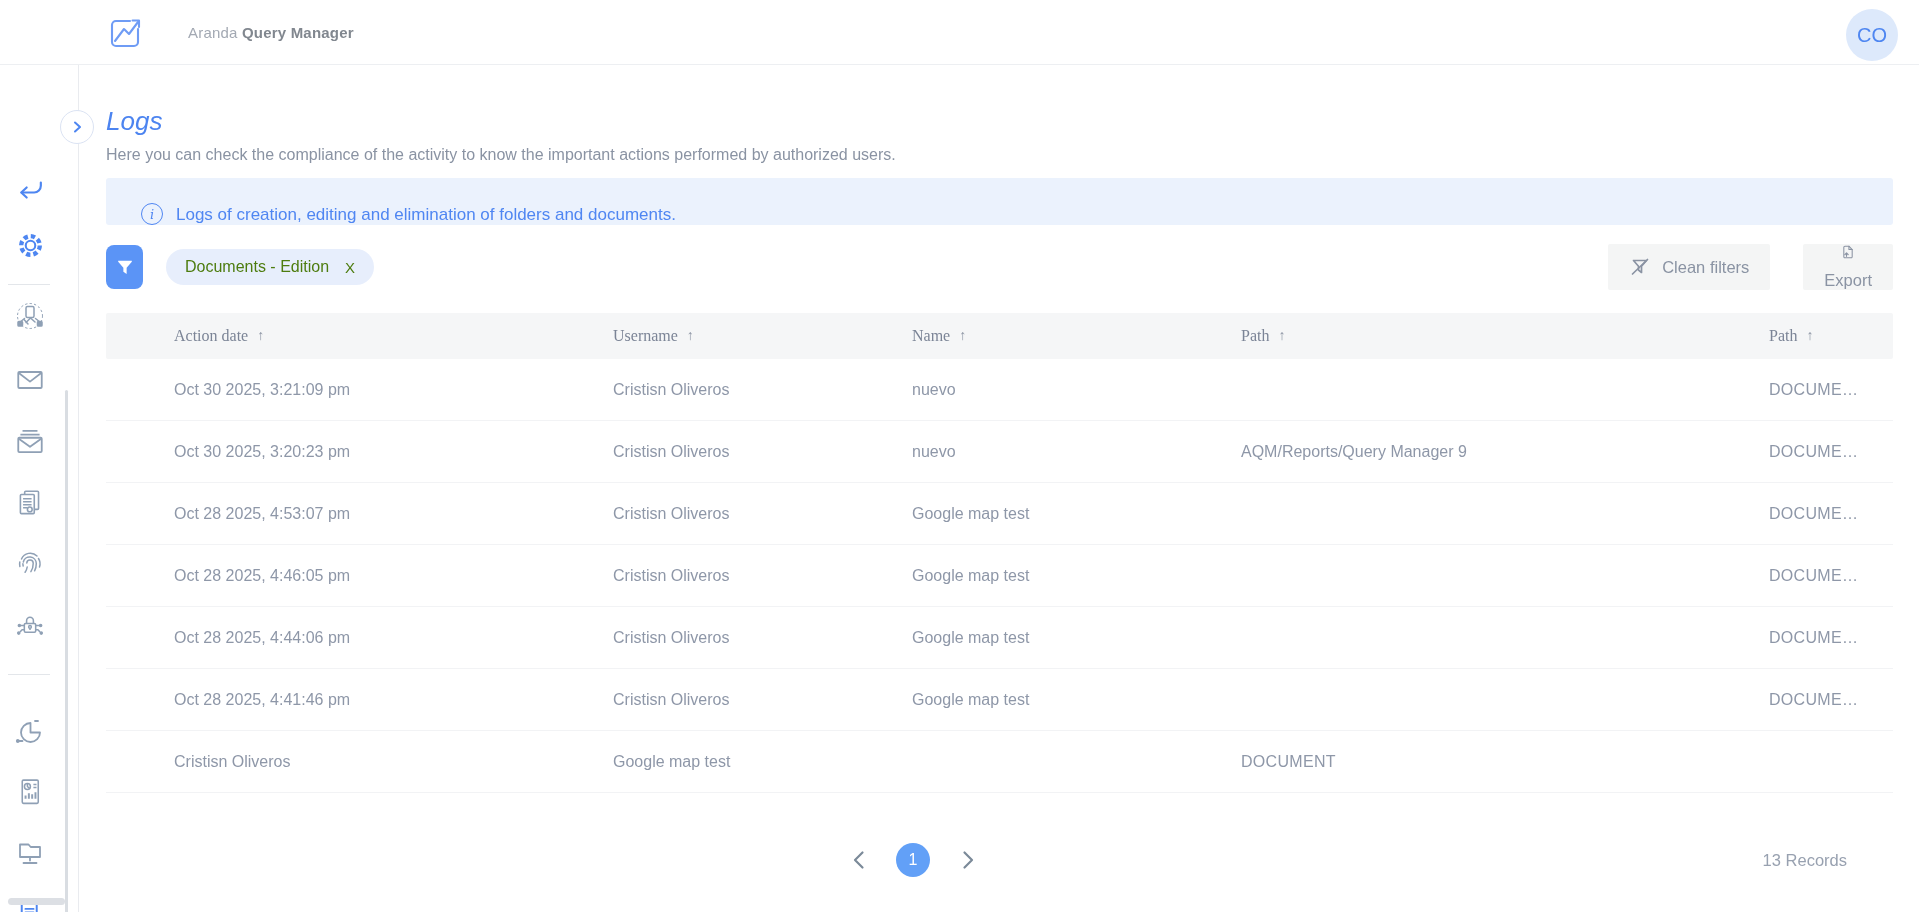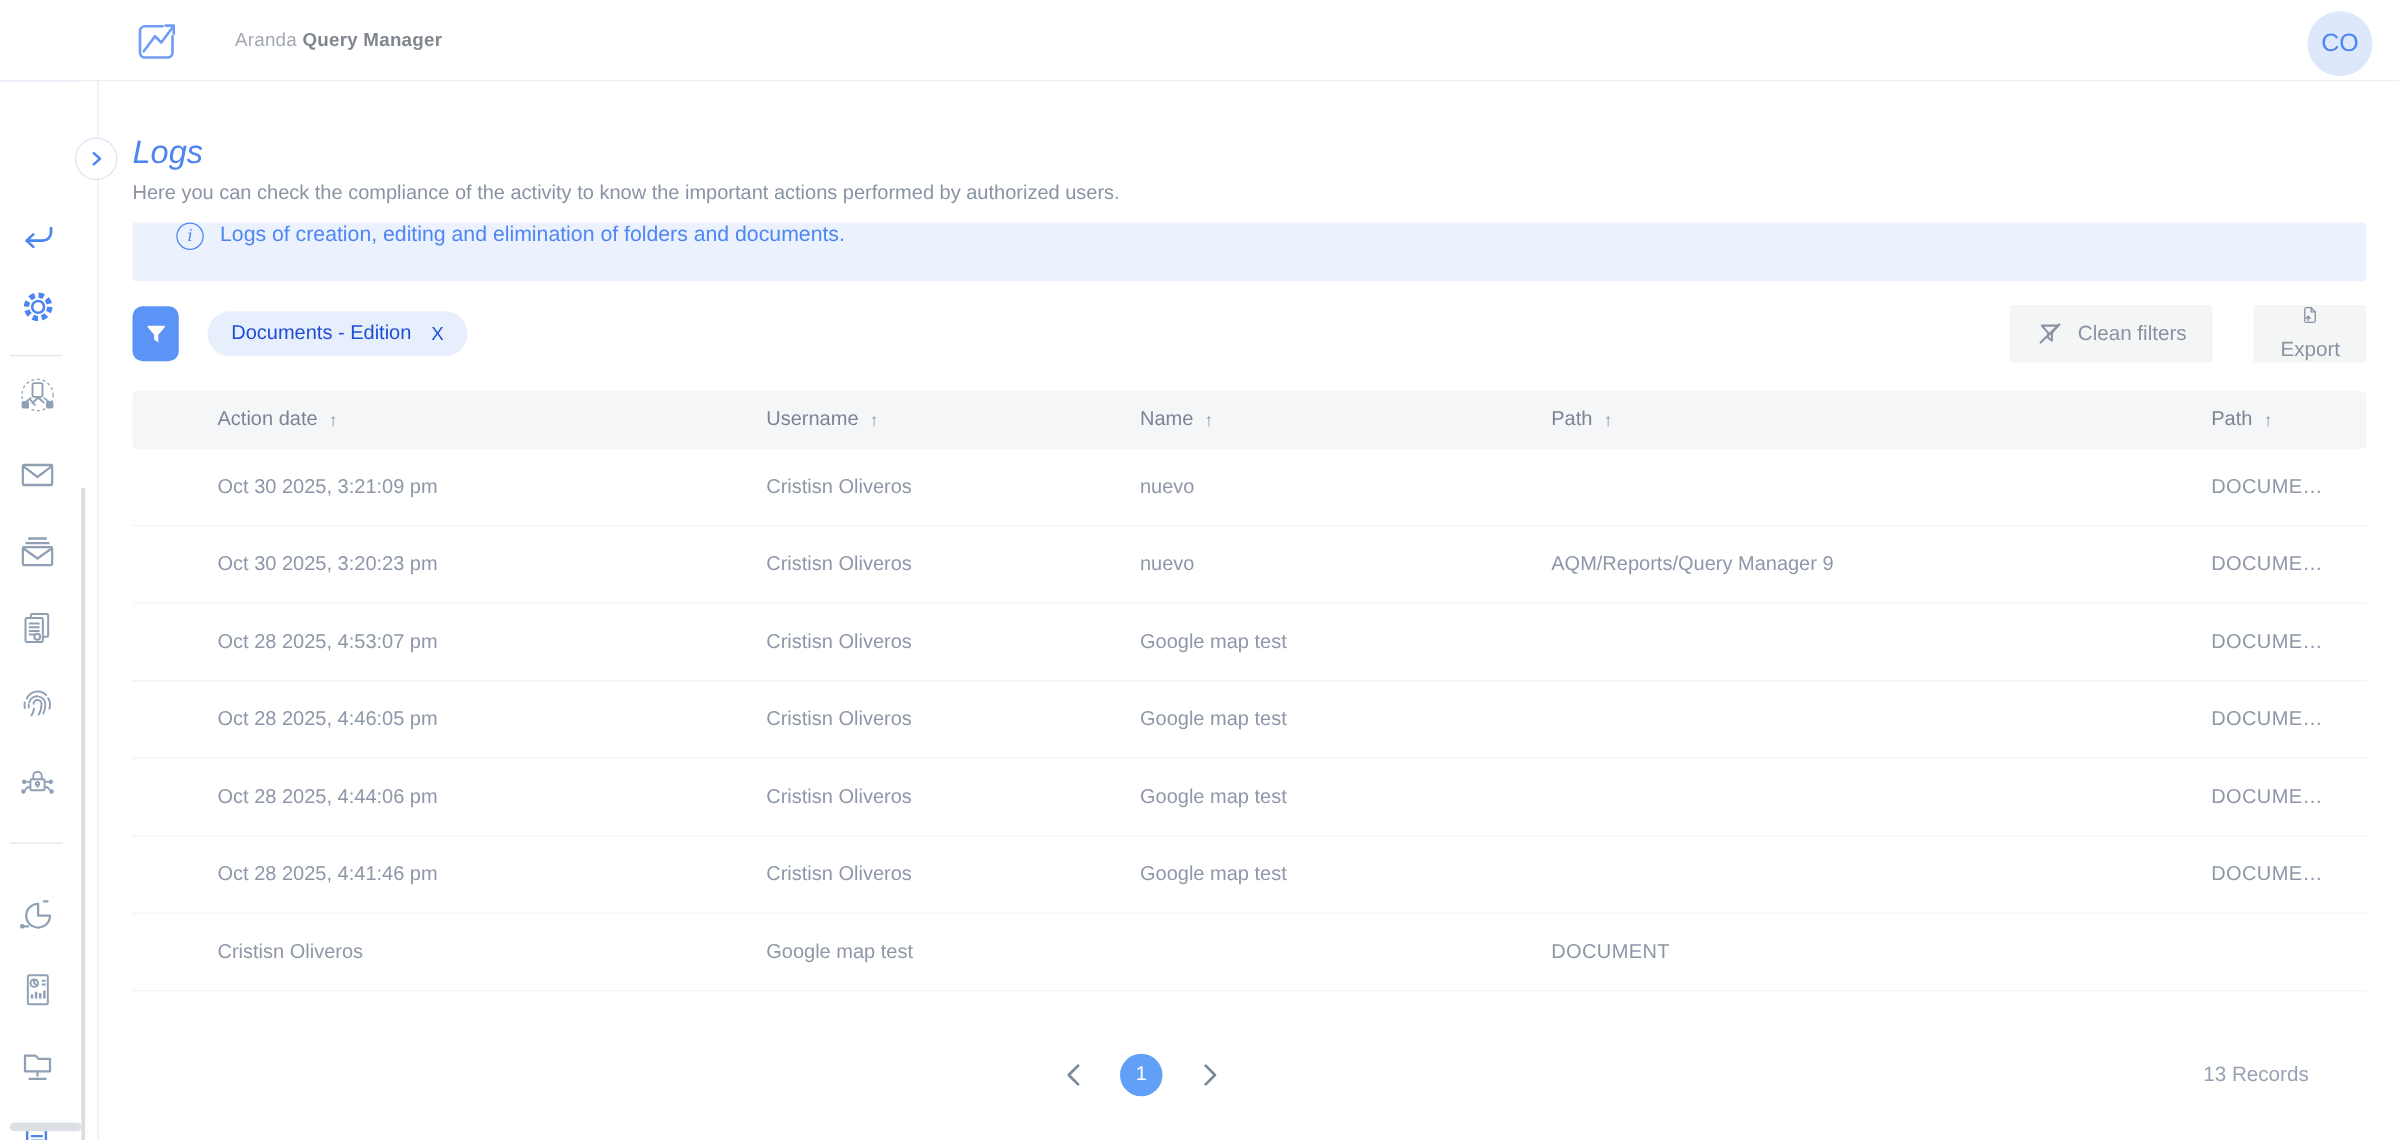--- a/index.html
+++ b/index.html
@@ -30,44 +30,44 @@
     background:#fff; border:1px solid #dbe3f3; display:flex; align-items:center; justify-content:center;
     cursor:pointer; z-index:6; }
   .vscroll { position:absolute; left:65px; top:325px; width:3px; height:575px; border-radius:2px; background:#d9dde2; }
   .hscroll { position:absolute; left:8px; top:833px; width:57px; height:7px; border-radius:4px; background:#dcdfe4; }
 
   
   .main { position:absolute; left:106px; top:65px; width:1787px; }
   .page-title { margin-top:41px; font-size:26px; font-weight:500; color:#4c84f0;font-style:italic; }
   .page-desc { margin-top:9px; font-size:16px; color:#8a93a3; }
   .banner { margin-top:14px; height:47px; background:#ebf2fd; border-radius:3px;
-    display:flex; align-items:flex-start; gap:13px; padding:0 35px; }
+    display:flex; align-items:flex-end; gap:13px; padding:0 35px; }
   .info-ic { width:22px; height:22px; border-radius:50%; border:1.7px solid #4f86f2; color:#4f86f2;
     display:flex; align-items:center; justify-content:center; flex:0 0 22px;
     font-family:"DejaVu Serif",serif; font-size:13px; font-style:italic; }
   .info-ic::before { content:"i"; }
   .banner-text { font-size:17px; color:#4f86f2; }
 
   .filter-row { margin-top:20px; height:44px; display:flex; align-items:center; }
   .filter-btn { width:37px; height:44px; border-radius:8px; background:#5b94f6; border:none;
     display:flex; align-items:center; justify-content:center; cursor:pointer; }
-  .chip { margin-left:23px; height:36px; border-radius:18px; background:#e7eefc; color:#1d4ed8;
+  .chip { margin-left:23px; height:36px; border-radius:18px; background:#e7eefc; color:#4d7c0f;
     display:flex; align-items:center; gap:16px; padding:0 19px; font-size:16px; cursor:pointer; }
   .chip-x { font-size:15px; cursor:pointer; }
   .spacer { flex:1; }
   .gbtn { height:46px; background:#f4f5f5; border:none; border-radius:2px; color:#8a93a3;
     font-size:16.5px; display:flex; align-items:center; gap:11px; padding:0 21px; cursor:pointer;
     font-family:inherit; }
   .gbtn + .gbtn { margin-left:33px;flex-direction:column; }
 
   
   .table { margin-top:24px; }
   .thead, .trow { display:grid; grid-template-columns:439px 299px 329px 528px 1fr;
     padding-left:68px; padding-right:30px; align-items:center; }
-  .thead { height:46px; background:#f5f6f7; border-radius:2px; color:#7b8496; font-size:16px; }
+  .thead { height:46px; background:#f5f6f7; border-radius:2px; color:#7b8496; font-size:16px;font-family:Liberation Serif, serif; }
   .th { display:flex; align-items:center; gap:9px; cursor:pointer; }
   .th .arrow { font-size:14px; color:#8b93a3; }
   .trow { height:62px; border-bottom:1px solid #f2f3f5; color:#8e97a8; font-size:16px; cursor:pointer; }
   .tcell { overflow:hidden; text-overflow:ellipsis; white-space:nowrap; }
   .tcell.type { letter-spacing:.3px; }
 
   
   .pag-zone { position:relative; height:46px; margin-top:44px; }
   .pager { position:absolute; left:742px; top:0; height:46px; display:flex; align-items:center; gap:28px; }
   .pg-chev { width:20px; height:24px; display:flex; align-items:center; justify-content:center;

